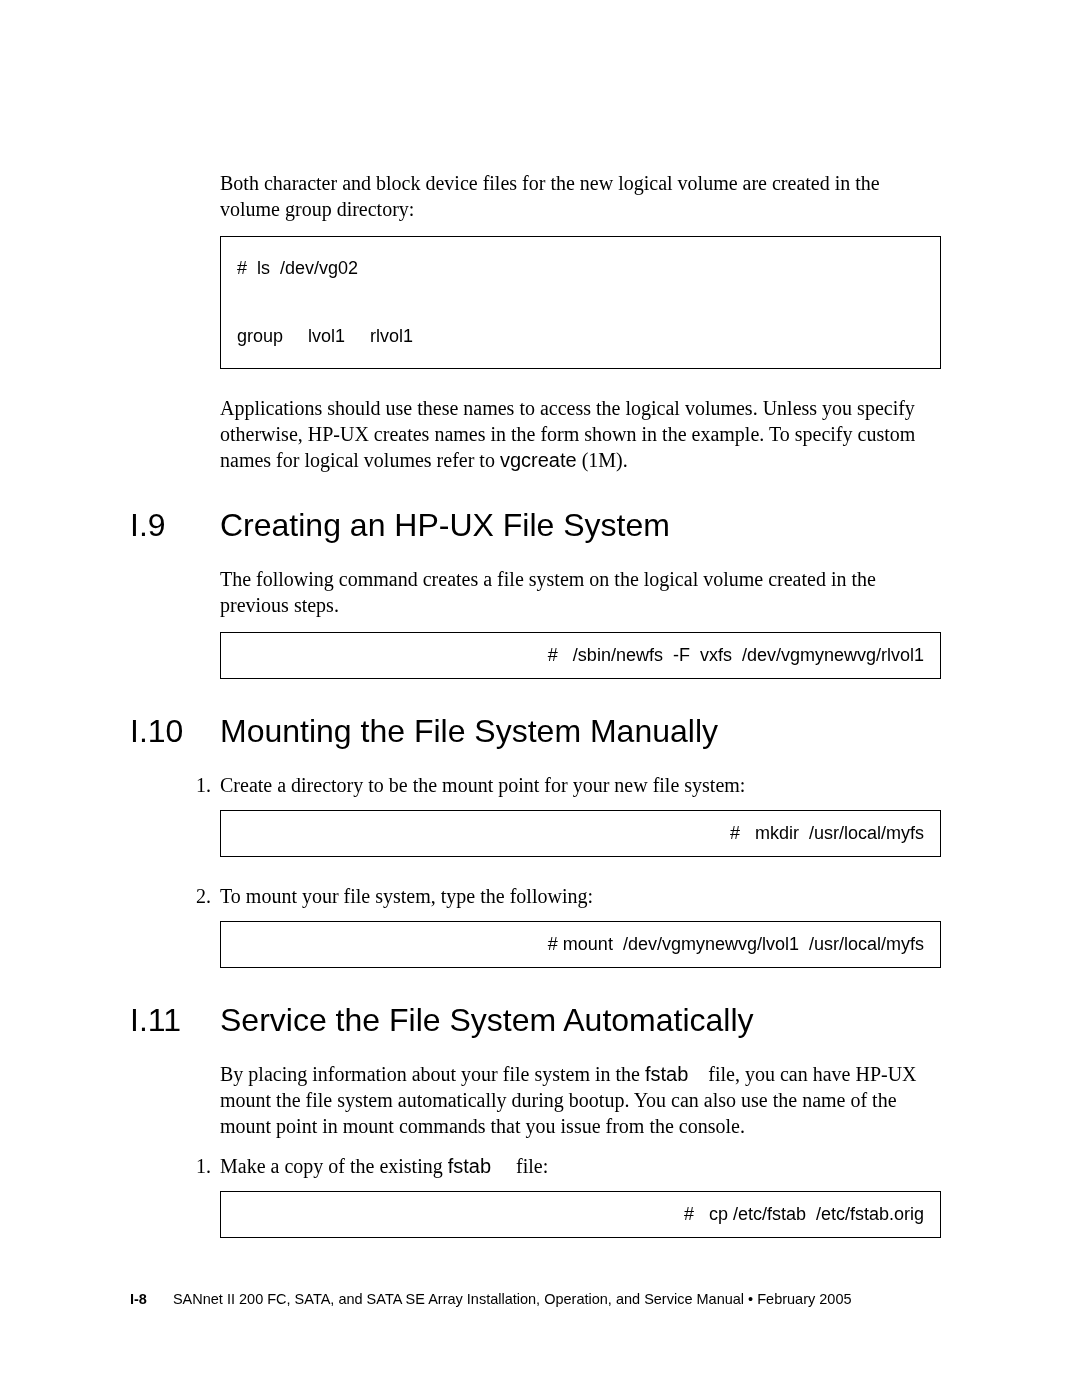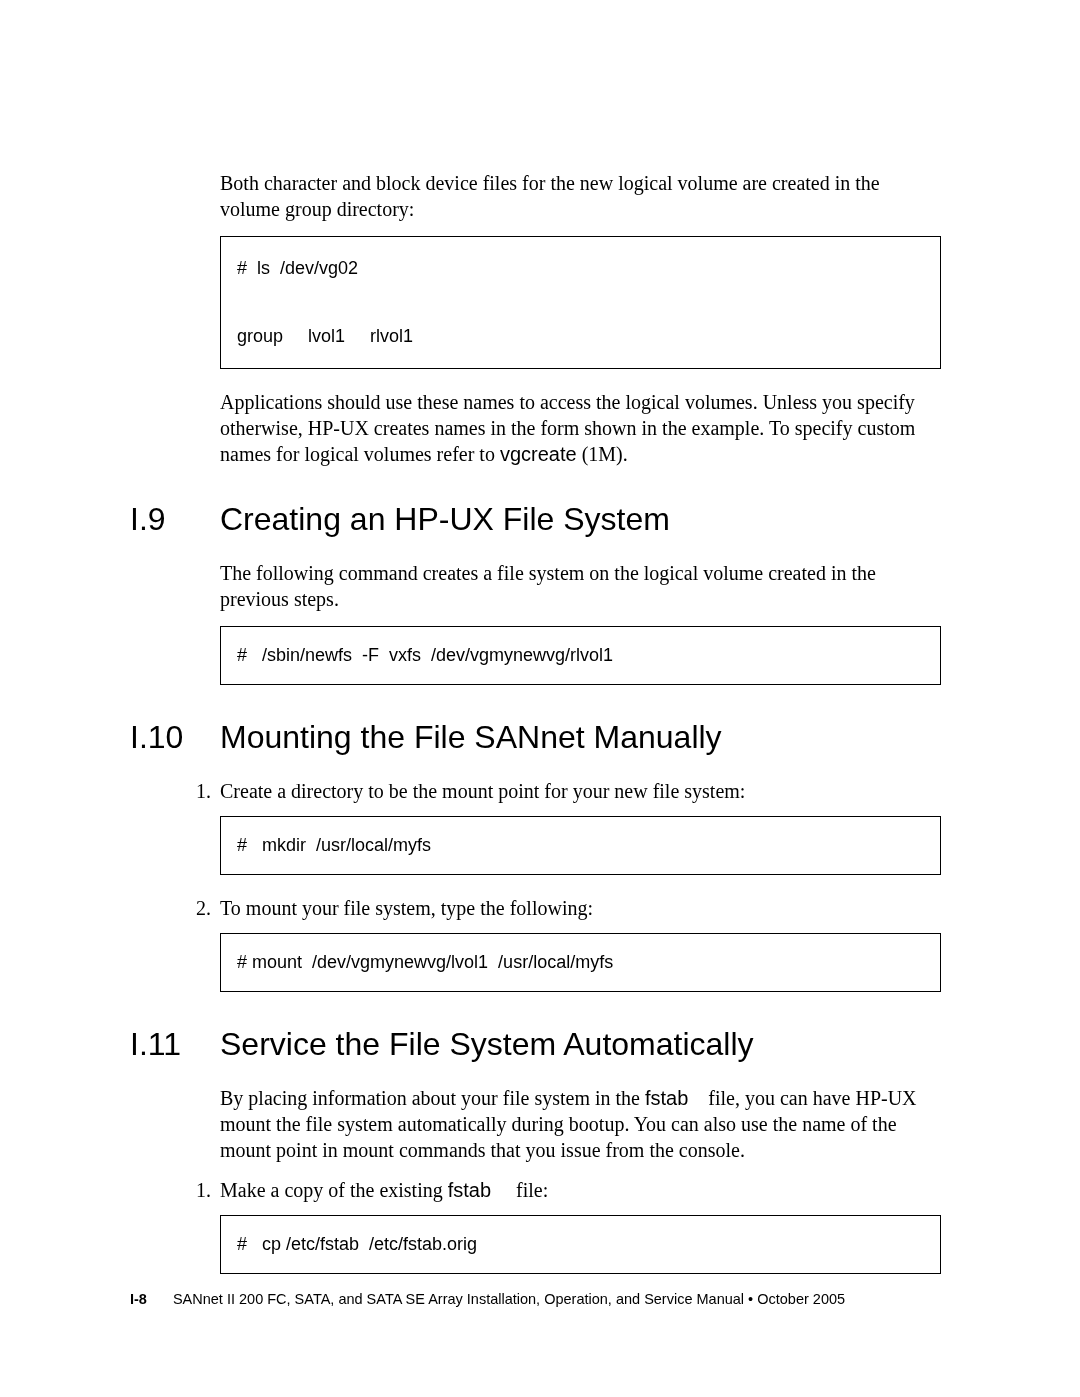--- a/index.html
+++ b/index.html
@@ -17,30 +17,31 @@
     padding: 170px 130px 0 130px;
   }
   .body-text {
     font-size: 20px;
     line-height: 1.3;
     margin: 0 0 14px 0;
     padding-left: 90px;
   }
   .code-box {
     border: 1px solid #000;
-    margin: 12px 0 20px 90px;
+    margin: 12px 0 26px 90px;
     padding: 14px 16px;
     font-family: "Helvetica Neue", Helvetica, Arial, sans-serif;
     font-size: 18px;
     line-height: 1.9;
     white-space: pre;
   }
   .code-box.tight {
-    padding: 16px 16px;
+    padding: 10px 16px;
     line-height: 1.4;
+    text-align: right;
   }
   .section {
     margin-top: 34px;
   }
   .section-heading {
     display: flex;
     align-items: flex-start;
     font-family: "Helvetica Neue", Helvetica, Arial, sans-serif;
     font-size: 32px;
     font-weight: 400;
@@ -94,21 +95,21 @@
       <span class="section-num">I.9</span>
       <span>Creating an HP-UX File System</span>
     </h2>
     <p class="body-text">The following command creates a file system on the logical volume created in the previous steps.</p>
     <div class="code-box tight">#   /sbin/newfs  -F  vxfs  /dev/vgmynewvg/rlvol1</div>
   </div>
 
   <div class="section">
     <h2 class="section-heading">
       <span class="section-num">I.10</span>
-      <span>Mounting the File SANnet Manually</span>
+      <span>Mounting the File System Manually</span>
     </h2>
 
     <div class="list-item">
       <span class="list-marker">1.</span>
       <span>Create a directory to be the mount point for your new file system:</span>
     </div>
     <div class="code-box tight">#   mkdir  /usr/local/myfs</div>
 
     <div class="list-item">
       <span class="list-marker">2.</span>
@@ -129,16 +130,16 @@
     <div class="list-item">
       <span class="list-marker">1.</span>
       <span>
         <span>Make a copy of the existing </span><span class="sans">fstab</span>&nbsp;&nbsp;&nbsp;&nbsp;<span> file:</span>
       </span>
     </div>
     <div class="code-box tight">#   cp /etc/fstab  /etc/fstab.orig</div>
   </div>
 
   <div class="footer">
-    <span class="pg">I-8</span><span>SANnet II 200 FC, SATA, and SATA SE Array Installation, Operation, and Service Manual • October 2005</span>
+    <span class="pg">I-8</span><span>SANnet II 200 FC, SATA, and SATA SE Array Installation, Operation, and Service Manual • February 2005</span>
   </div>
 
 </div>
 
 </body></html>

